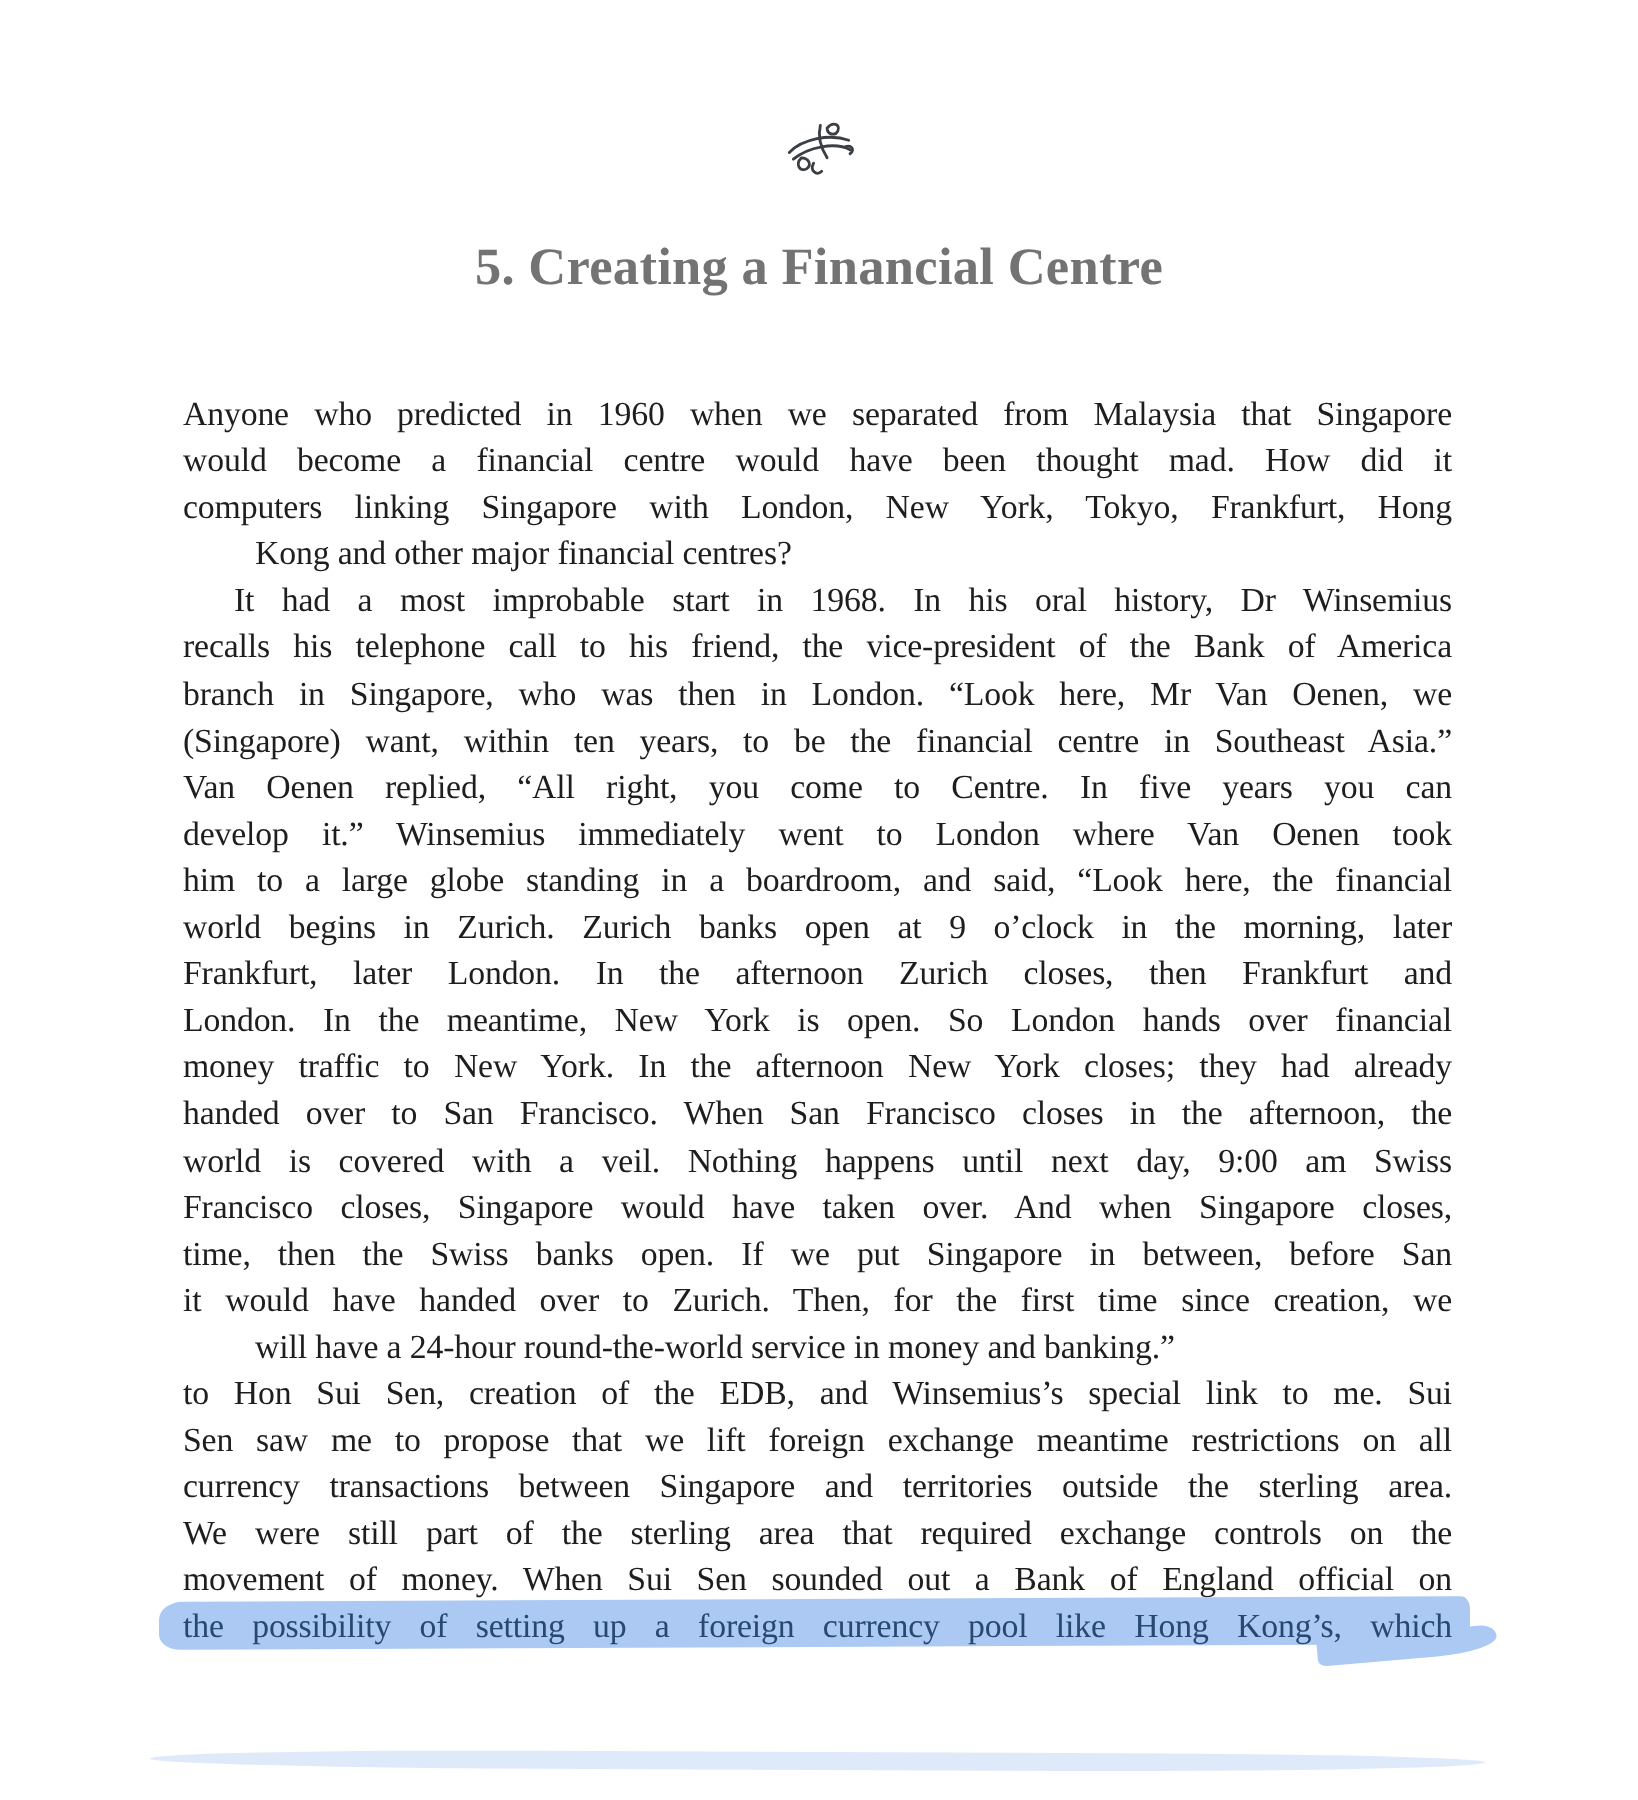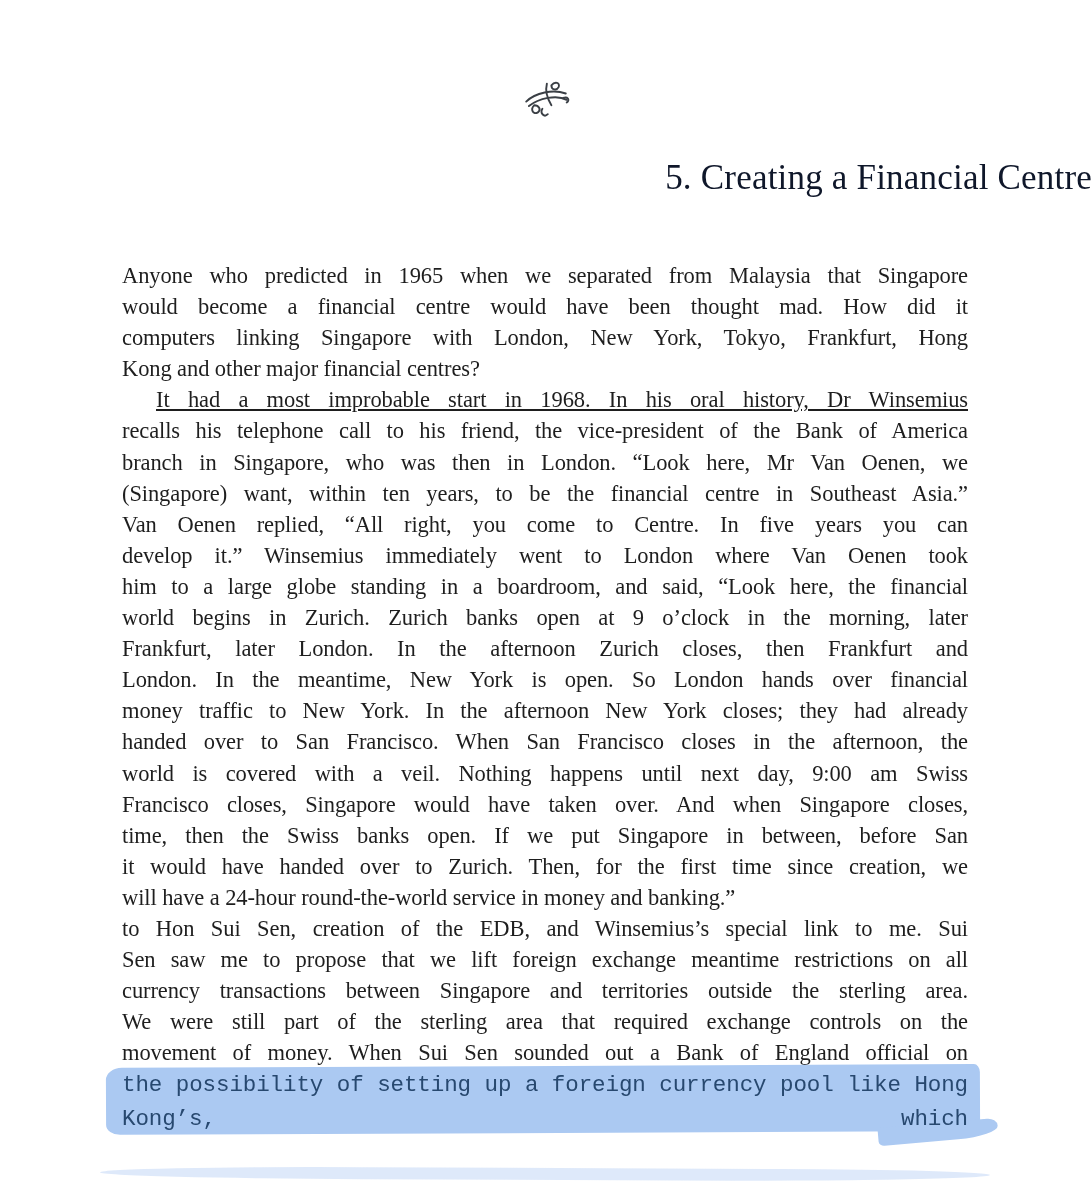--- a/index.html
+++ b/index.html
@@ -23,58 +23,57 @@
     width: 100%;
     text-align: center;
   }
   .ornament svg { display: inline-block; }
   .chapter-title {
     position: absolute;
     top: 158px;
     left: 0;
     width: 100%;
     margin: 0;
-    text-align: right;
+    text-align: center;
     font-size: 35px;
-    font-weight: 400;
+    font-weight: 700;
     letter-spacing: 0.2px;
-    color: #0f172a;
+    color: #737373;
   }
   .body-text {
     position: absolute;
     top: 260px;
     left: 122px;
     width: 846px;
     font-size: 22.5px;
     line-height: 31.1px;
     letter-spacing: -0.1px;
   }
   .para { margin: 0; padding: 0; }
   .line {
     text-align: justify;
     text-align-last: justify;
     white-space: normal;
   }
   .line.last {
     text-align-last: left;
+    margin-left: 48px;
   }
   .line.indent {
     padding-left: 34px;
-    text-decoration: underline;
   }
   
   .line.hl {
     position: relative;
     z-index: 0;
     color: #27486f;
   }
   .line.hl .hl-text {
     position: relative;
     z-index: 2;
-    font-family: Liberation Mono, monospace;
   }
   .line.hl::before {
     content: "";
     position: absolute;
     left: -16px;
     right: -12px;
     top: -2px;
     bottom: 1px;
     background: #abc9f2;
     border-radius: 16px 6px 4px 14px / 12px 8px 6px 10px;
@@ -126,21 +125,21 @@
         </g>
       </svg>
     </span>
   </div>
 
   <h1 class="chapter-title">5. Creating a Financial Centre</h1>
 
   <div class="body-text">
 
     <div class="para">
-      <div class="line">Anyone who predicted in 1965 when we separated from Malaysia that Singapore</div>
+      <div class="line">Anyone who predicted in 1960 when we separated from Malaysia that Singapore</div>
       <div class="line">would become a financial centre would have been thought mad. How did it</div>
       <div class="line">computers linking Singapore with London, New York, Tokyo, Frankfurt, Hong</div>
       <div class="line last">Kong and other major financial centres?</div>
     </div>
 
     <div class="para">
       <div class="line indent">It had a most improbable start in 1968. In his oral history, Dr Winsemius</div>
       <div class="line">recalls his telephone call to his friend, the vice-president of the Bank of America</div>
       <div class="line">branch in Singapore, who was then in London. “Look here, Mr Van Oenen, we</div>
       <div class="line">(Singapore) want, within ten years, to be the financial centre in Southeast Asia.”</div>

